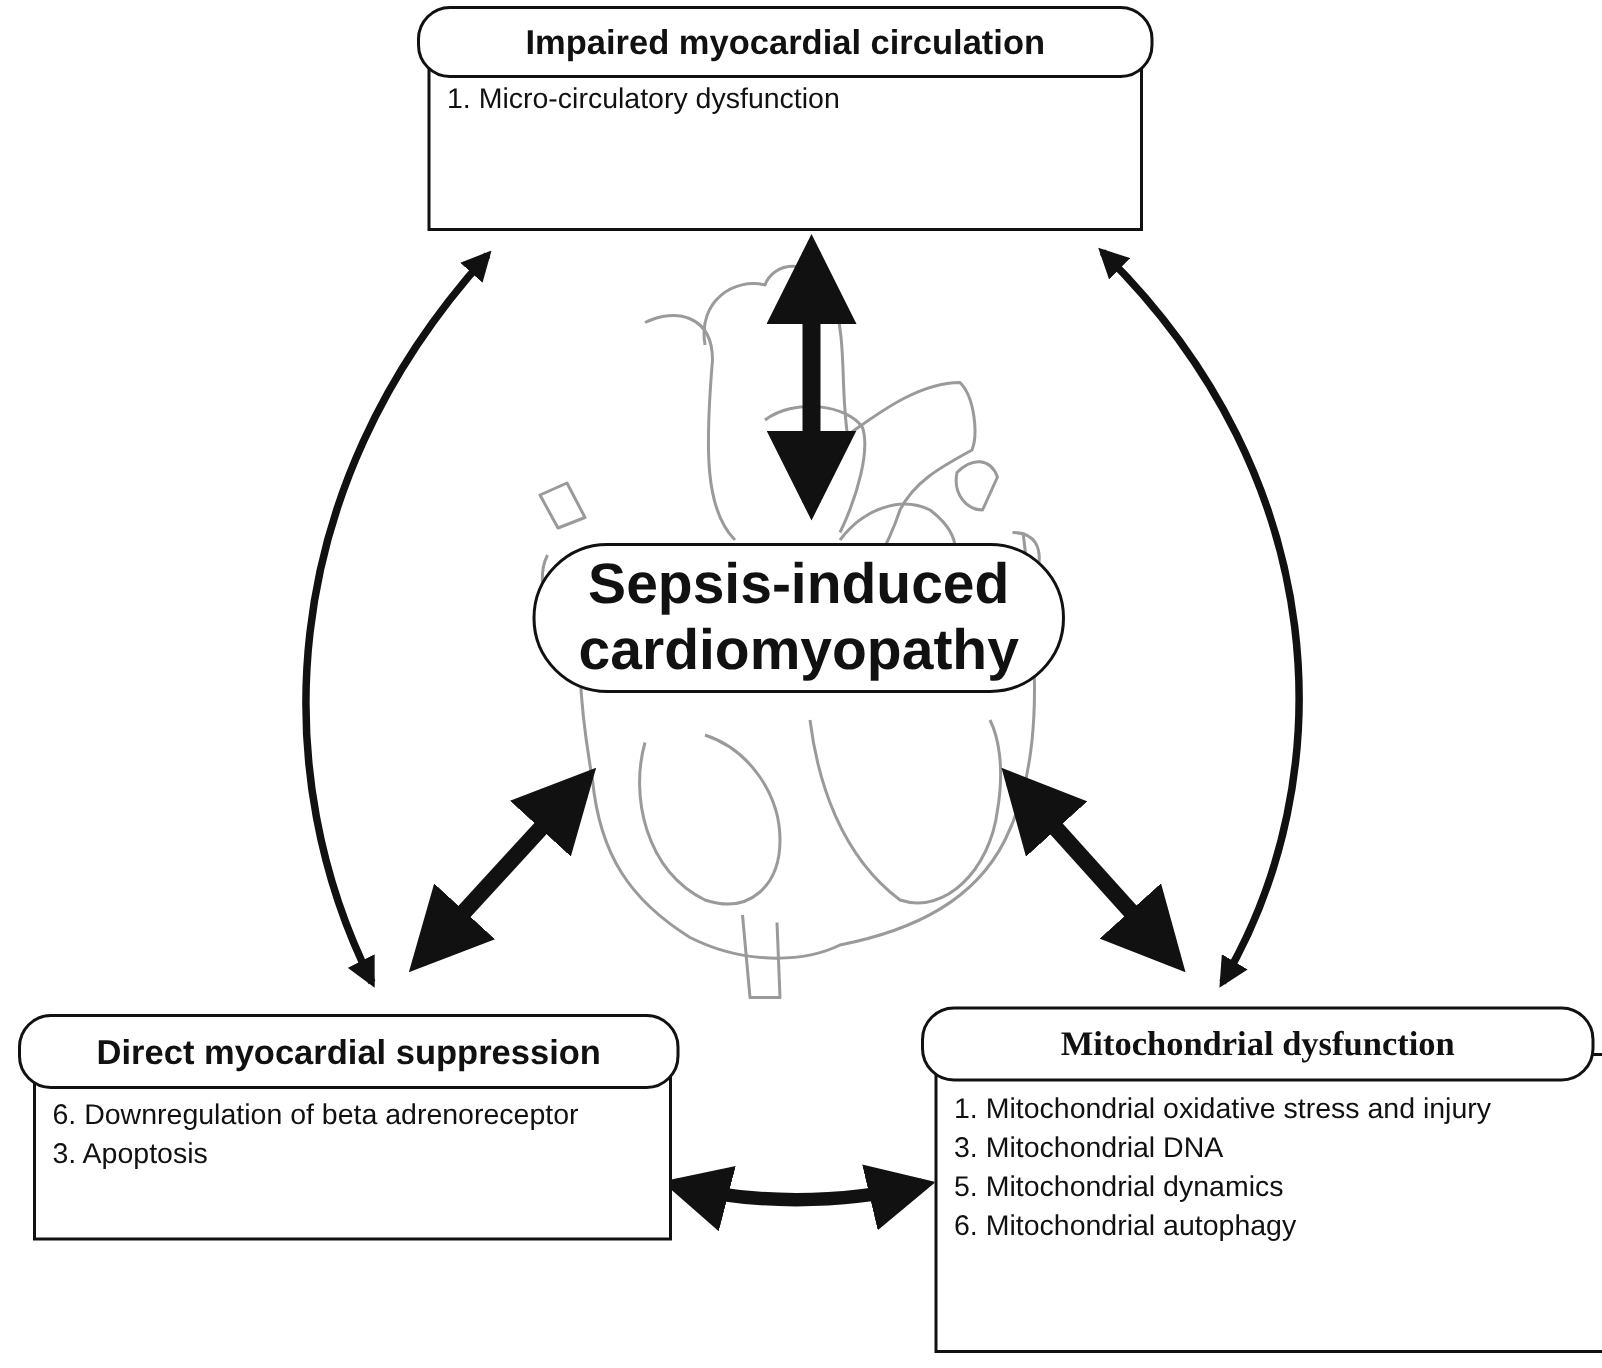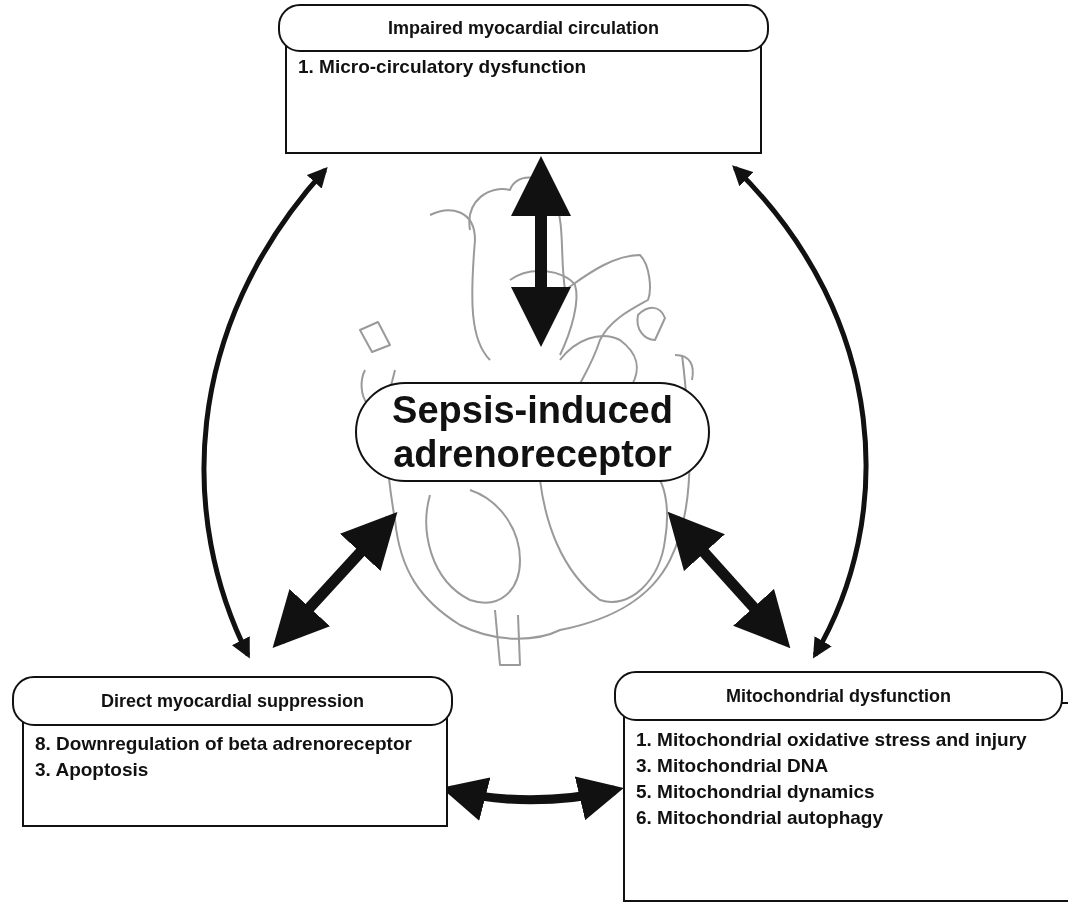--- a/index.html
+++ b/index.html
@@ -2,30 +2,30 @@
 <html><head>
   <meta charset="utf-8">
   <style>
     html, body { margin: 0; padding: 0; background: #ffffff; }
     body { width: 1068px; height: 912px; position: relative; overflow: hidden;
       font-family: "Liberation Sans", sans-serif; color: #111; }
     #canvas { position: absolute; left: 0; top: 0; }
     .pill-title {
       position: absolute; background: #fff; border: 2.5px solid #111;
       border-radius: 22px; display: flex; align-items: center; justify-content: center;
-      font-weight: bold; font-size: 18px; box-sizing: border-box; z-index: 3;
+      font-weight: bold; font-size: 23px; box-sizing: border-box; z-index: 3;
     }
     .list-box {
       position: absolute; background: #fff; border: 2.5px solid #111;
       box-sizing: border-box; z-index: 2; font-size: 19px; line-height: 26px;
       padding-left: 11px;
     }
-    .list-box div { white-space: nowrap; font-weight: bold; }
+    .list-box div { white-space: nowrap; }
     #center-pill {
-      position: absolute; left: 355px; top: 382px; width: 355px; height: 100px;
+      position: absolute; left: 355px; top: 362px; width: 355px; height: 100px;
       border: 2.5px solid #111; border-radius: 50px; background: #fff;
       box-sizing: border-box; display: flex; flex-direction: column;
       align-items: center; justify-content: center; z-index: 3;
       font-weight: bold; font-size: 38px; line-height: 44px;
     }
   </style>
 </head>
 <body>
 
 <svg id="canvas" width="1068" height="912" viewBox="0 0 1068 912">
@@ -62,29 +62,29 @@
     <path d="M450,790 C500,803 560,803 615,790" stroke-width="9" marker-start="url(#ahs)" marker-end="url(#ahs)"></path>
   </g>
 </svg>
 
 <div class="list-box" style="left:285px; top:38px; width:477px; height:116px; padding-top:14px;">
   <div>1. Micro-circulatory dysfunction</div>
 </div>
 <div class="pill-title" style="left:278px; top:4px; width:491px; height:48px;">Impaired myocardial circulation</div>
 
 <div class="list-box" style="left:22px; top:715px; width:426px; height:112px; padding-top:14px;">
-  <div>8. Downregulation of beta adrenoreceptor</div>
+  <div>6. Downregulation of beta adrenoreceptor</div>
   <div>3. Apoptosis</div>
 </div>
 <div class="pill-title" style="left:12px; top:676px; width:441px; height:50px;">Direct myocardial suppression</div>
 
 <div class="list-box" style="left:623px; top:702px; width:501px; height:200px; padding-top:23px;">
   <div>1. Mitochondrial oxidative stress and injury</div>
   <div>3. Mitochondrial DNA</div>
   <div>5. Mitochondrial dynamics</div>
   <div>6. Mitochondrial autophagy</div>
 </div>
-<div class="pill-title" style="left:614px; top:671px; width:449px; height:50px;">Mitochondrial dysfunction</div>
+<div class="pill-title" style="left:614px; top:671px; width:449px; height:50px;font-family:Liberation Serif, serif;">Mitochondrial dysfunction</div>
 
 <div id="center-pill">
   <div>Sepsis-induced</div>
-  <div>adrenoreceptor</div>
+  <div>cardiomyopathy</div>
 </div>
 
 </body></html>

